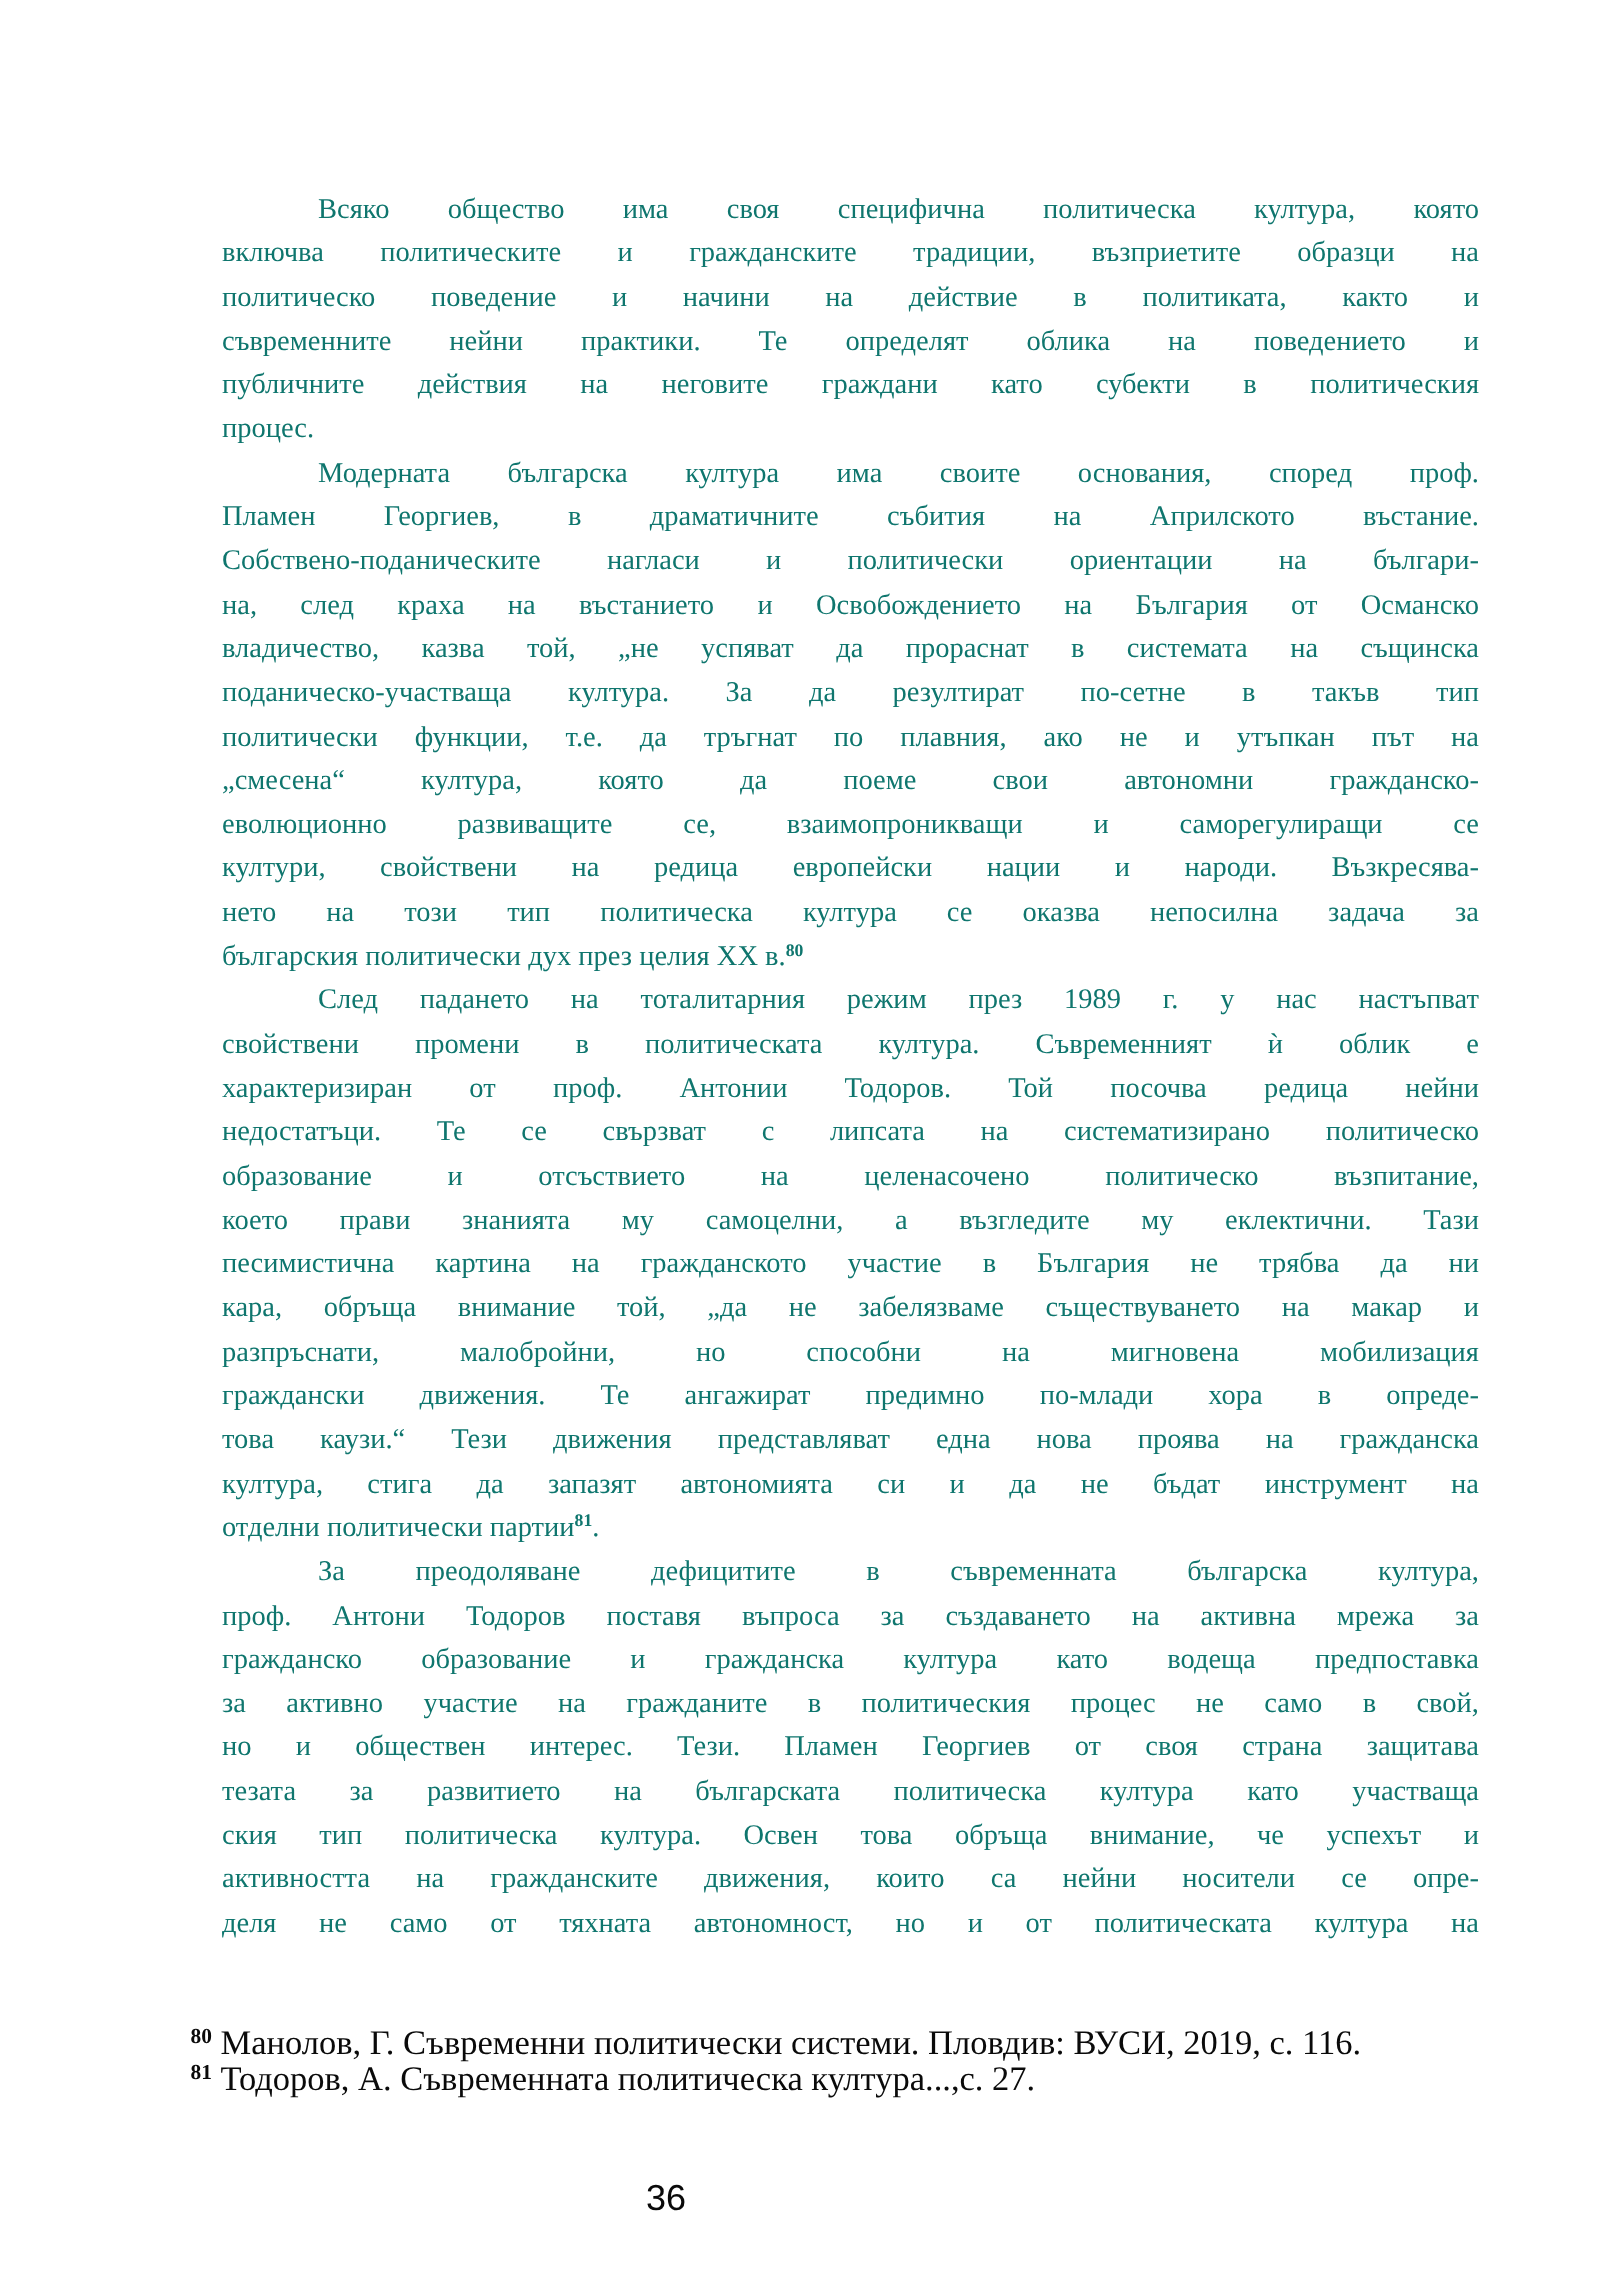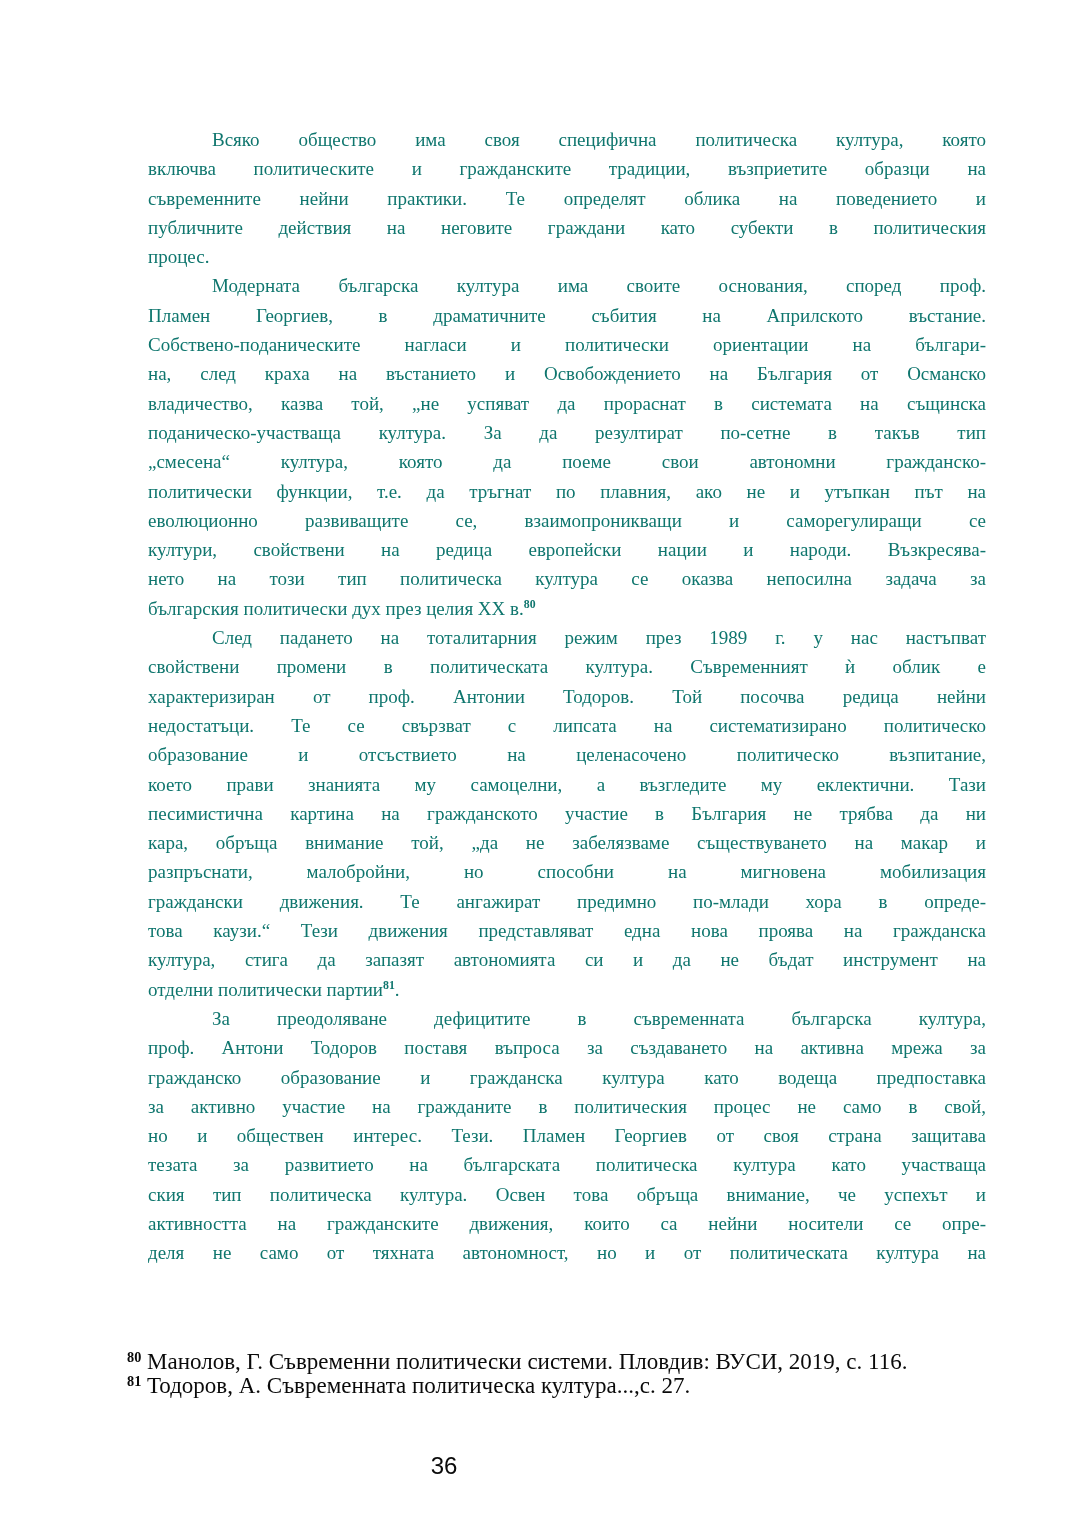--- a/index.html
+++ b/index.html
@@ -70,33 +70,34 @@
   }
 </style>
 </head>
 <body>
 
 <div class="page">
   <div class="body-text" id="body-text">
       <div class="para">
         <div class="line first">Всяко общество има своя специфична политическа култура, която</div>
         <div class="line">включва политическите и гражданските традиции, възприетите образци на</div>
+        <div class="line">политическо поведение и начини на действие в политиката, както и</div>
         <div class="line">съвременните нейни практики. Те определят облика на поведението и</div>
         <div class="line">публичните действия на неговите граждани като субекти в политическия</div>
         <div class="line last-left">процес.</div>
       </div>
       <div class="para">
         <div class="line first">Модерната българска култура има своите основания, според проф.</div>
         <div class="line">Пламен Георгиев, в драматичните събития на Априлското въстание.</div>
         <div class="line">Собствено-поданическите нагласи и политически ориентации на българи-</div>
         <div class="line">на, след краха на въстанието и Освобождението на България от Османско</div>
         <div class="line">владичество, казва той, „не успяват да прораснат в системата на същинска</div>
         <div class="line">поданическо-участваща култура. За да резултират по-сетне в такъв тип</div>
+        <div class="line">политически функции, т.е. да тръгнат по плавния, ако не и утъпкан път на</div>
         <div class="line">„смесена“ култура, която да поеме свои автономни гражданско-</div>
-        <div class="line">политически функции, т.е. да тръгнат по плавния, ако не и утъпкан път на</div>
         <div class="line">еволюционно развиващите се, взаимопроникващи и саморегулиращи се</div>
         <div class="line">култури, свойствени на редица европейски нации и народи. Възкресява-</div>
         <div class="line">нето на този тип политическа култура се оказва непосилна задача за</div>
         <div class="line last-left">българския политически дух през целия XX в.<sup class="fnref">80</sup></div>
       </div>
       <div class="para">
         <div class="line first">След падането на тоталитарния режим през 1989 г. у нас настъпват</div>
         <div class="line">свойствени промени в политическата култура. Съвременният ѝ облик е</div>
         <div class="line">характеризиран от проф. Антонии Тодоров. Той посочва редица нейни</div>
         <div class="line">недостатъци. Те се свързват с липсата на систематизирано политическо</div>

